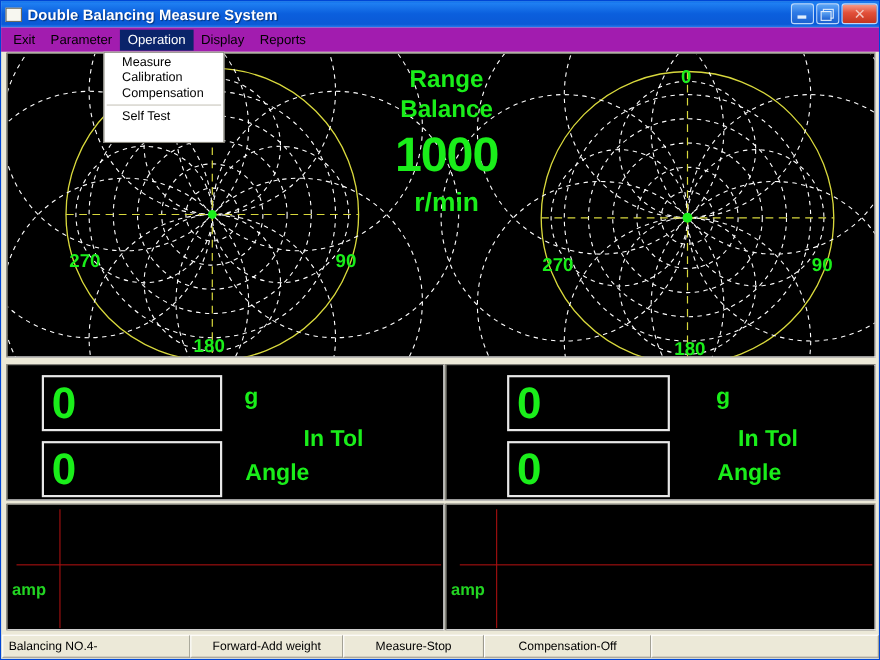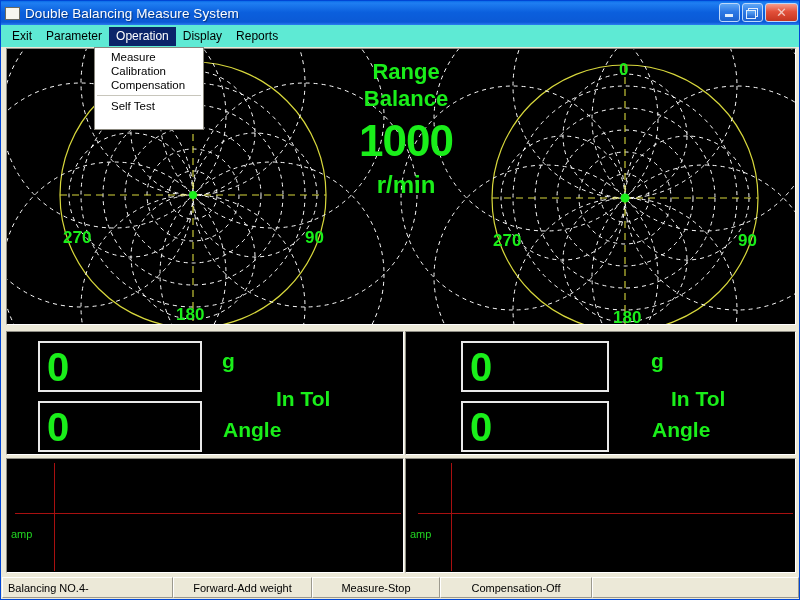--- a/index.html
+++ b/index.html
@@ -19,21 +19,21 @@
   #titlebar {
     position: absolute; left: 0; top: 0; width: 800px; height: 24px;
     background: linear-gradient(180deg,#0a6ce8 0%,#1f7ff2 8%,#0b5fdd 48%,#0b5ad6 88%,#2a7ff0 100%);
     display: flex; align-items: center;
   }
   #title-icon {
     width: 15px; height: 13px; margin-left: 4px; margin-right: 5px;
     background: #f7f7f0; border: 1px solid #6b6b60;
   }
   #title-text {
-    color: #ffffff; font-size: 13.5px; font-weight: normal;
+    color: #ffffff; font-size: 13.5px; font-weight: bold;
     text-shadow: 1px 1px 1px rgba(0,0,0,0.45);
     letter-spacing: 0.1px; white-space: nowrap;
   }
   #win-buttons { position: absolute; right: 3px; top: 2px; display: flex; gap: 2px; }
   .win-btn {
     width: 21px; height: 19px; border: 1px solid #bcd8fb; border-radius: 3px;
     background: linear-gradient(180deg,#5fa7f5 0%,#2d79e5 45%,#1d62d0 100%);
     position: relative;
   }
   .win-btn.close {
@@ -45,21 +45,21 @@
   .win-btn.close .gl { color: #f3c9c0; font-size: 13px; }
   .minbar { position: absolute; left: 5px; bottom: 4px; width: 8px; height: 3px; background: #e2eefc; }
   .restore-o { position: absolute; left: 5px; top: 4px; width: 10px; height: 9px;
                border: 1.5px solid #e2eefc; }
   .restore-b { position: absolute; left: 3px; top: 6px; width: 10px; height: 9px;
                border: 1.5px solid #e2eefc; background: linear-gradient(180deg,#5fa7f5,#1d62d0); }
 
   
   #menubar {
     position: absolute; left: 0; top: 24px; width: 800px; height: 22px;
-    background: #5eead4; display: flex; align-items: center; padding-left: 4px;
+    background: #a21caf; display: flex; align-items: center; padding-left: 4px;
   }
   .menu-item {
     font-size: 12px; color: #000; padding: 2px 7px 3px 7px; white-space: nowrap;
   }
   .menu-item.active { background: #0a246a; color: #ffffff; }
 
   
   #dropdown {
     position: absolute; left: 93px; top: 46px; width: 110px;
     background: #ffffff; border: 1px solid #88867c;
@@ -106,22 +106,23 @@
     position: absolute; color: #1aee1a; font-size: 21px; font-weight: bold;
     font-family: "Liberation Sans", sans-serif; white-space: nowrap;
   }
 
   
   #wave-left  { left: 5px;   top: 457px; width: 398px; height: 115px; }
   #wave-right { left: 404px; top: 457px; width: 391px; height: 115px; }
   .axis-v { position: absolute; width: 1px; background: #a81010; }
   .axis-h { position: absolute; height: 1px; background: #a81010; }
   .amp-lbl {
-    position: absolute; color: #22d422; font-size: 11px;
+    position: absolute; color: #22d422; font-size: 15px;
     font-family: "Liberation Sans", sans-serif;
+    font-weight: bold;
   }
 
   
   #statusbar {
     position: absolute; left: 1px; top: 576px; width: 797px; height: 21px;
     display: flex; align-items: stretch;
   }
   .sb-cell {
     background: #ece9d8;
     border-top: 1px solid #ffffff; border-left: 1px solid #ffffff;

